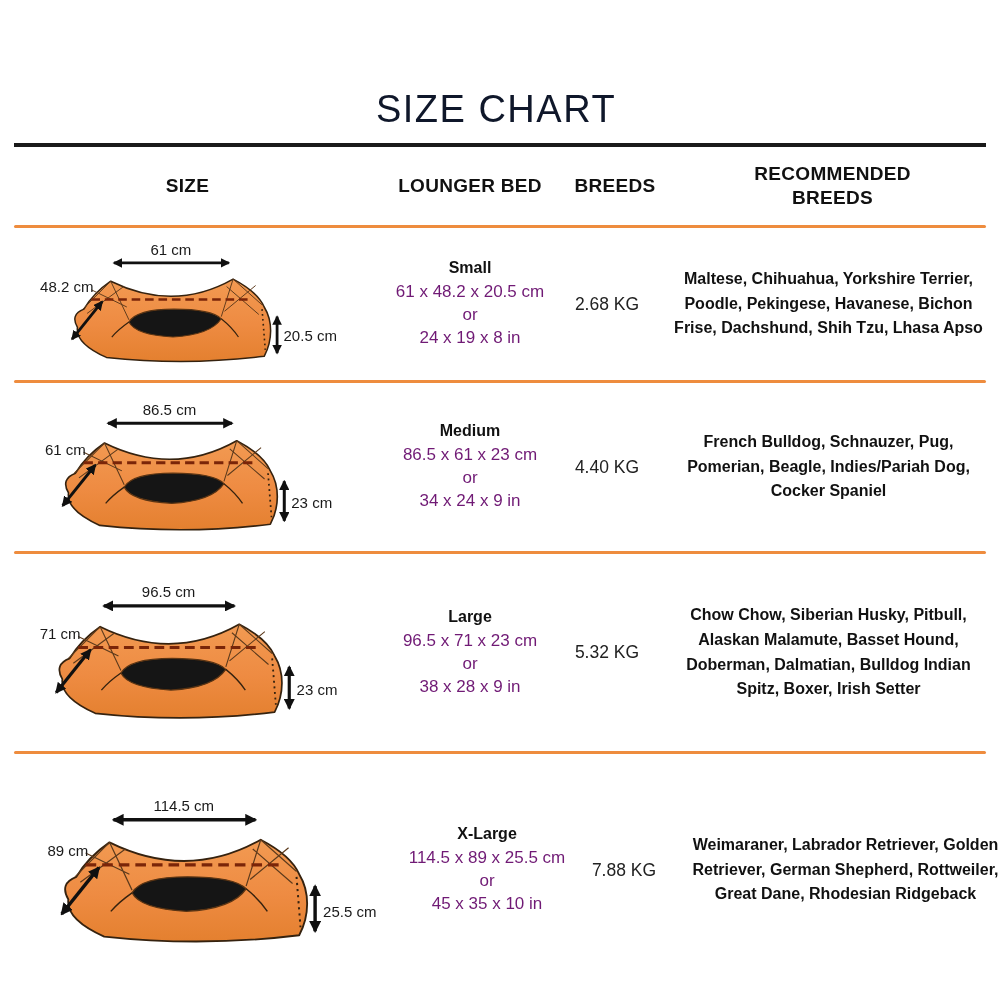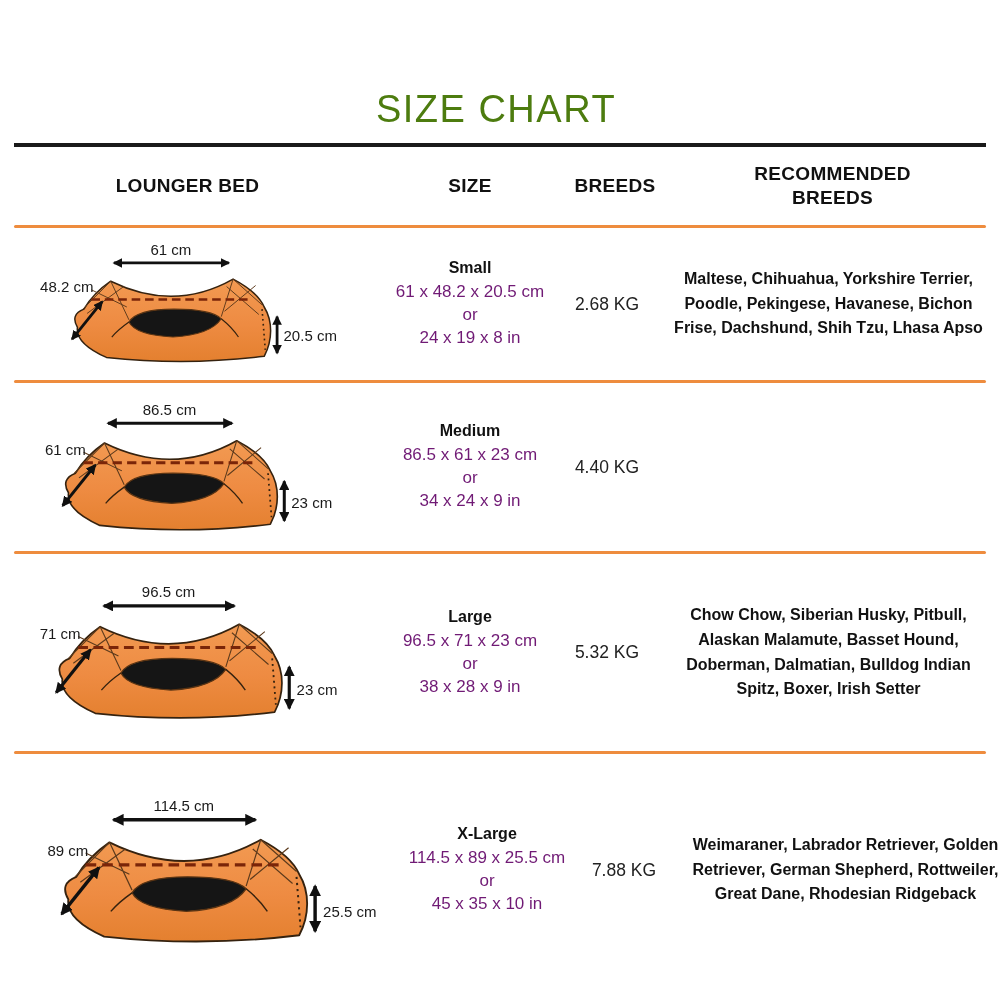--- a/index.html
+++ b/index.html
@@ -12,21 +12,21 @@
   }
   *{box-sizing:border-box;}
   html,body{margin:0;padding:0;}
   body{
     width:1000px;height:1000px;overflow:hidden;background:#ffffff;
     font-family:"Liberation Sans",sans-serif;color:var(--ink);
   }
   .sheet{width:1000px;height:1000px;}
   .page-title{
     margin:88px 8px 12px 0;text-align:center;
-    font-size:38px;font-weight:500;letter-spacing:1.5px;color:#4d7c0f;
+    font-size:38px;font-weight:500;letter-spacing:1.5px;color:#0f172a;
   }
   .rule-black{height:4px;background:var(--rule);margin:0 14px;}
   .rule-orange{height:3px;background:var(--accent);margin:0 14px;border-radius:2px;}
   .grid{display:grid;grid-template-columns:375px 190px 100px 335px;align-items:center;}
   .header-row{min-height:78px;}
   .hcell{
     text-align:center;font-weight:700;font-size:19px;letter-spacing:0.3px;color:#111;
   }
   .hcell.breeds-h{max-width:195px;justify-self:center;line-height:1.25;}
   .row-small{min-height:152px;}
@@ -80,22 +80,22 @@
     </g>
   </defs>
 </svg>
 
 <div class="sheet">
 
   <h1 class="page-title">SIZE CHART</h1>
   <div class="rule-black"></div>
 
   <div class="grid header-row">
+    <div class="hcell">SIZE</div>
     <div class="hcell">LOUNGER BED</div>
-    <div class="hcell">SIZE</div>
     <div class="hcell">BREEDS</div>
     <div class="hcell breeds-h">RECOMMENDED BREEDS</div>
   </div>
   <div class="rule-orange"></div>
 
   <section class="grid row-small">
     <div class="cell fig-cell">
       <svg class="bedsvg" width="322" viewBox="0 0 300 130">
         <use href="#bed-art"></use>
         <text x="134" y="20" text-anchor="middle" font-size="14">61 cm</text>
@@ -123,20 +123,21 @@
         <text x="239" y="100" text-anchor="start" font-size="13">23 cm</text>
       </svg>
     </div>
     <div class="cell">
       <div class="size-name">Medium</div>
       <div class="size-line">86.5 x 61 x 23 cm</div>
       <div class="size-line">or</div>
       <div class="size-line">34 x 24 x 9 in</div>
     </div>
     <div class="cell weight-cell">4.40 KG</div>
+    <div class="cell breeds-cell">French Bulldog, Schnauzer, Pug, Pomerian, Beagle, Indies/Pariah Dog, Cocker Spaniel</div>
   </section>
   <div class="rule-orange"></div>
 
   <section class="grid row-large">
     <div class="cell fig-cell">
       <svg class="bedsvg" width="366" viewBox="0 0 300 130">
         <use href="#bed-art"></use>
         <text x="134" y="20" text-anchor="middle" font-size="12.3">96.5 cm</text>
         <text x="62" y="54" text-anchor="end" font-size="12.3">71 cm</text>
         <text x="239" y="100" text-anchor="start" font-size="12.3">23 cm</text>

